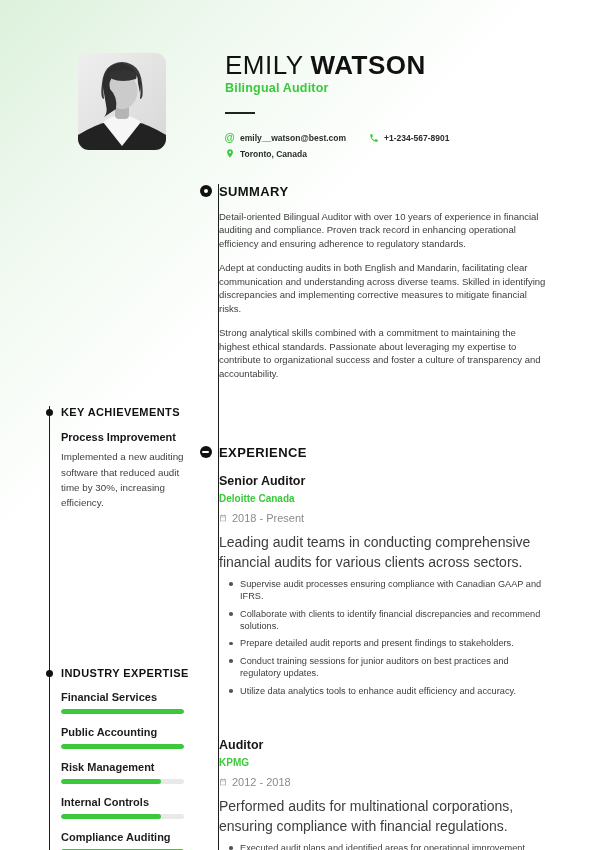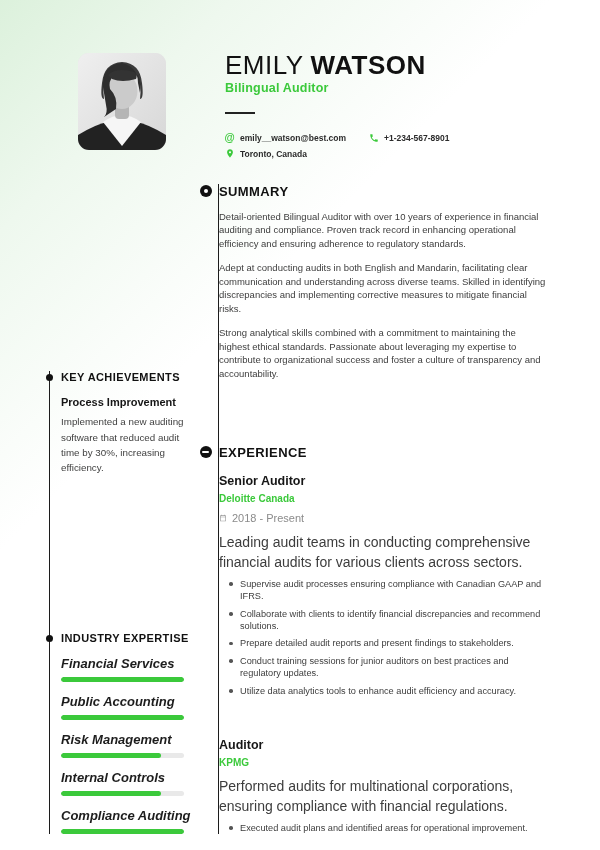--- a/index.html
+++ b/index.html
@@ -63,21 +63,21 @@
     width:7px; height:1.8px; background:#fff; border-radius:1px;
   }
 
   
   .ach-item { margin-top:13px; }
   .ach-item + .ach-item { margin-top:37px; }
   .ach-title { font-size:11px; font-weight:700; color:#161616; margin-bottom:6px; }
   .ach-text { font-size:9.8px; line-height:1.57; color:#3f3f3f; }
 
   .skill { margin-top:12px; }
-  .skill-name { font-size:13px; font-weight:700; color:#1d1d1d; margin-bottom:6px;font-style:italic; }
+  .skill-name { font-size:11px; font-weight:700; color:#1d1d1d; margin-bottom:6px; }
   .bar-track { width:123px; height:5px; border-radius:3px; background:#e9e9e9; overflow:hidden; }
   .bar-fill { height:100%; border-radius:3px; }
 
   
   .summary-p { font-size:9.5px; line-height:1.42; color:#3d3d3d; margin-top:11px; width:330px; }
 
   .job { margin-top:14px; }
   .job + .job { margin-top:41px; }
   .job-role { font-size:12.5px; font-weight:700; color:#161616; }
   .job-company { font-size:10px; font-weight:700; margin-top:5px; }
@@ -233,20 +233,26 @@
             <li>Collaborate with clients to identify financial discrepancies and recommend solutions.</li>
             <li>Prepare detailed audit reports and present findings to stakeholders.</li>
             <li>Conduct training sessions for junior auditors on best practices and regulatory updates.</li>
             <li>Utilize data analytics tools to enhance audit efficiency and accuracy.</li>
           </ul>
         </div>
 
         <div class="job">
           <div class="job-role">Auditor</div>
           <div class="job-company" style="color:#3bc93b;">KPMG</div>
+          <div class="job-dates">
+            <svg width="8" height="8" viewBox="0 0 24 24" fill="#9a9a9a">
+                <path d="M19 4h-1V2h-2v2H8V2H6v2H5C3.9 4 3 4.9 3 6v14c0 1.1.9 2 2 2h14c1.1 0 2-.9 2-2V6c0-1.1-.9-2-2-2zm0 16H5V10h14v10zM5 8V6h14v2H5z"></path>
+              </svg>
+            <span>2012 - 2018</span>
+          </div>
           <p class="job-desc">Performed audits for multinational corporations, ensuring compliance with financial regulations.</p>
           <ul class="job-bullets">
             <li>Executed audit plans and identified areas for operational improvement.</li>
           </ul>
         </div>
       </div>
     </div>
   </div>
 </div>
 

